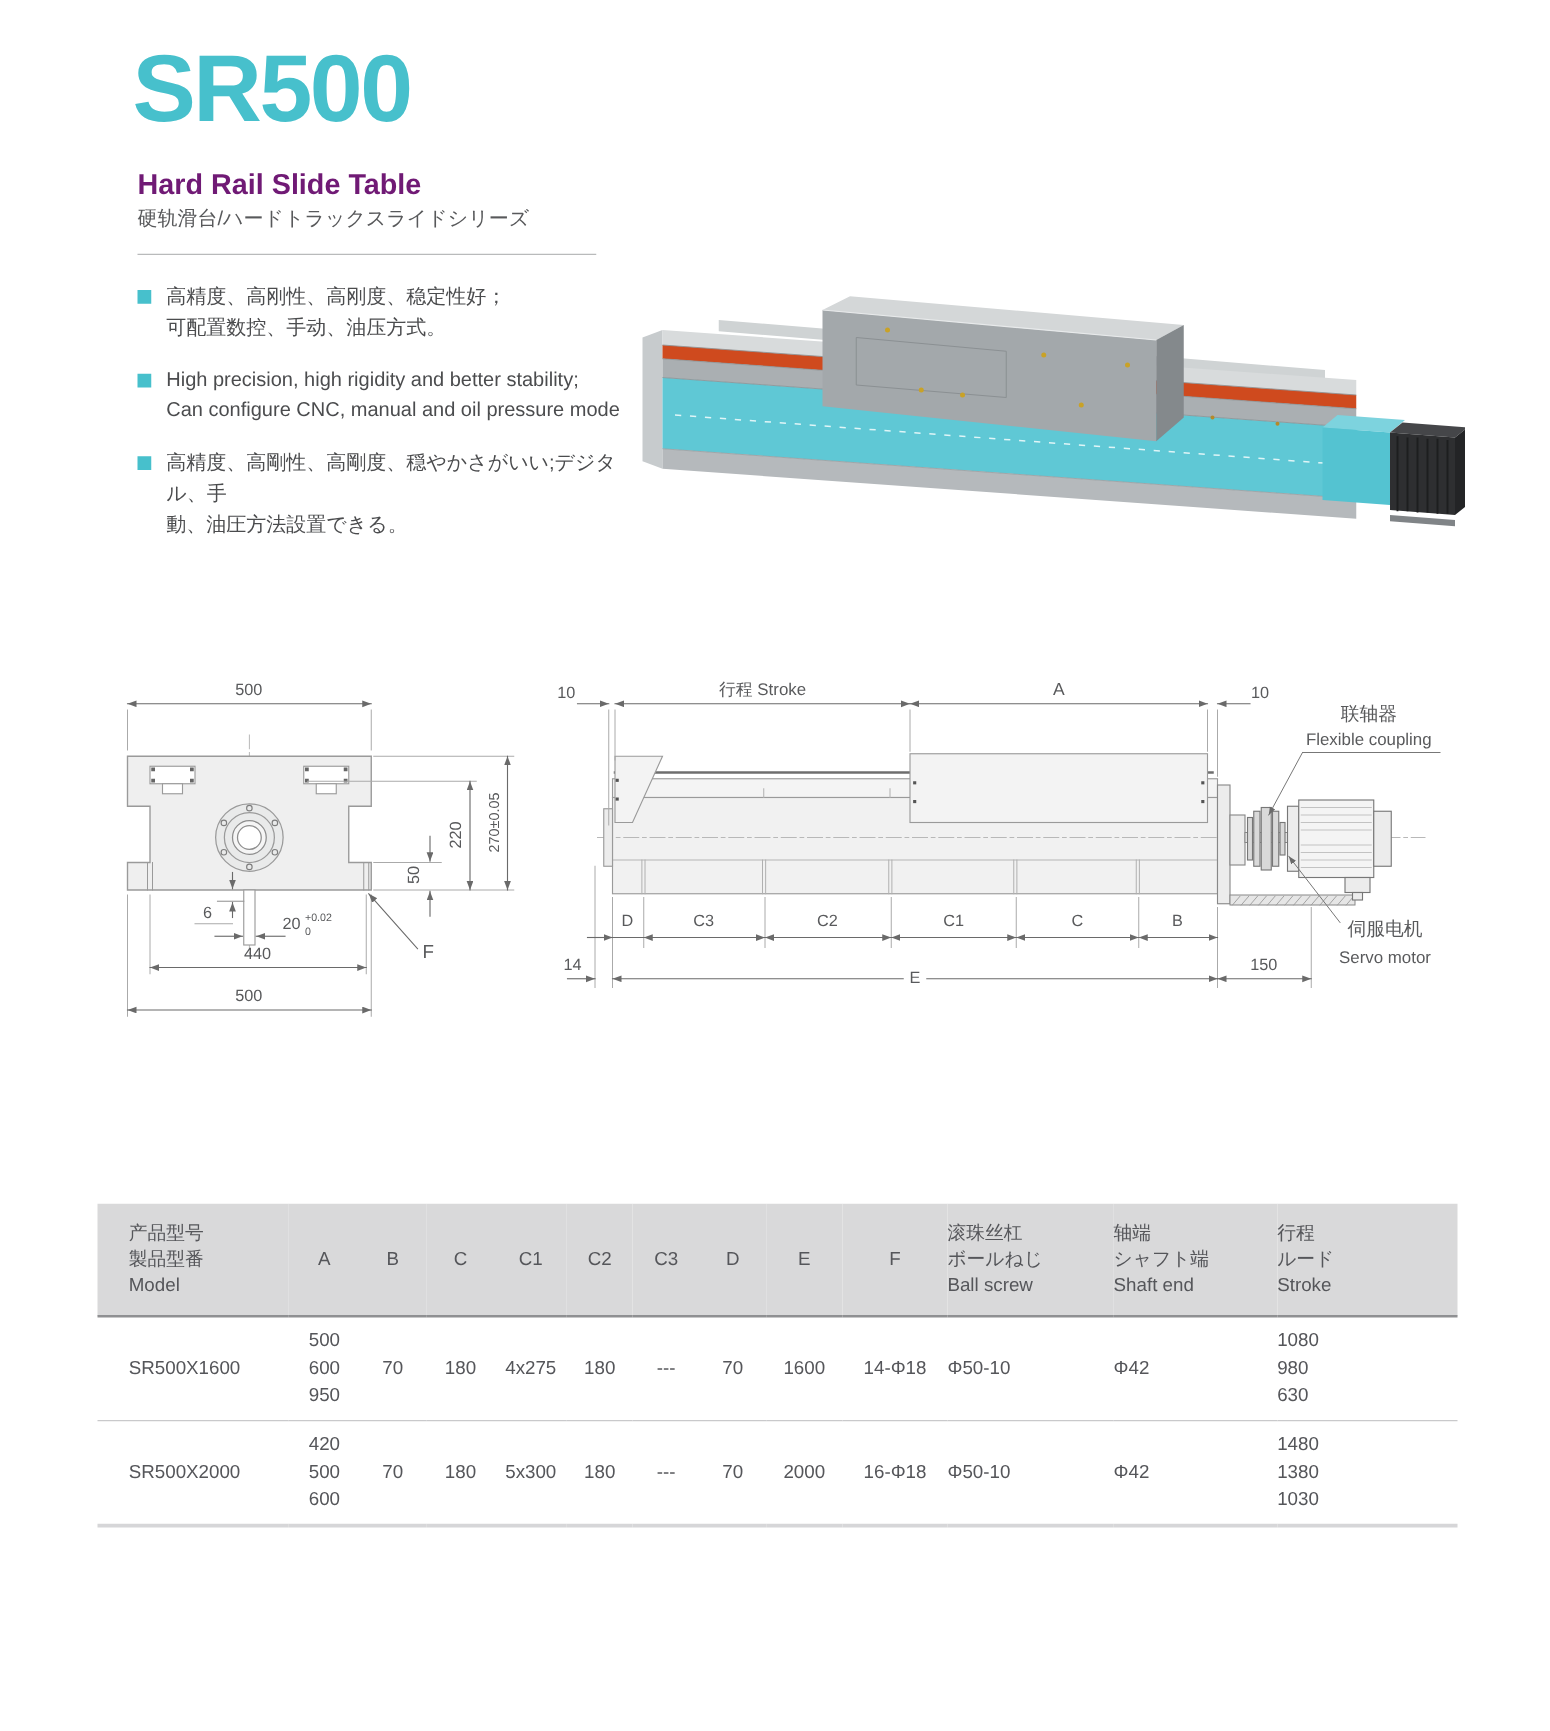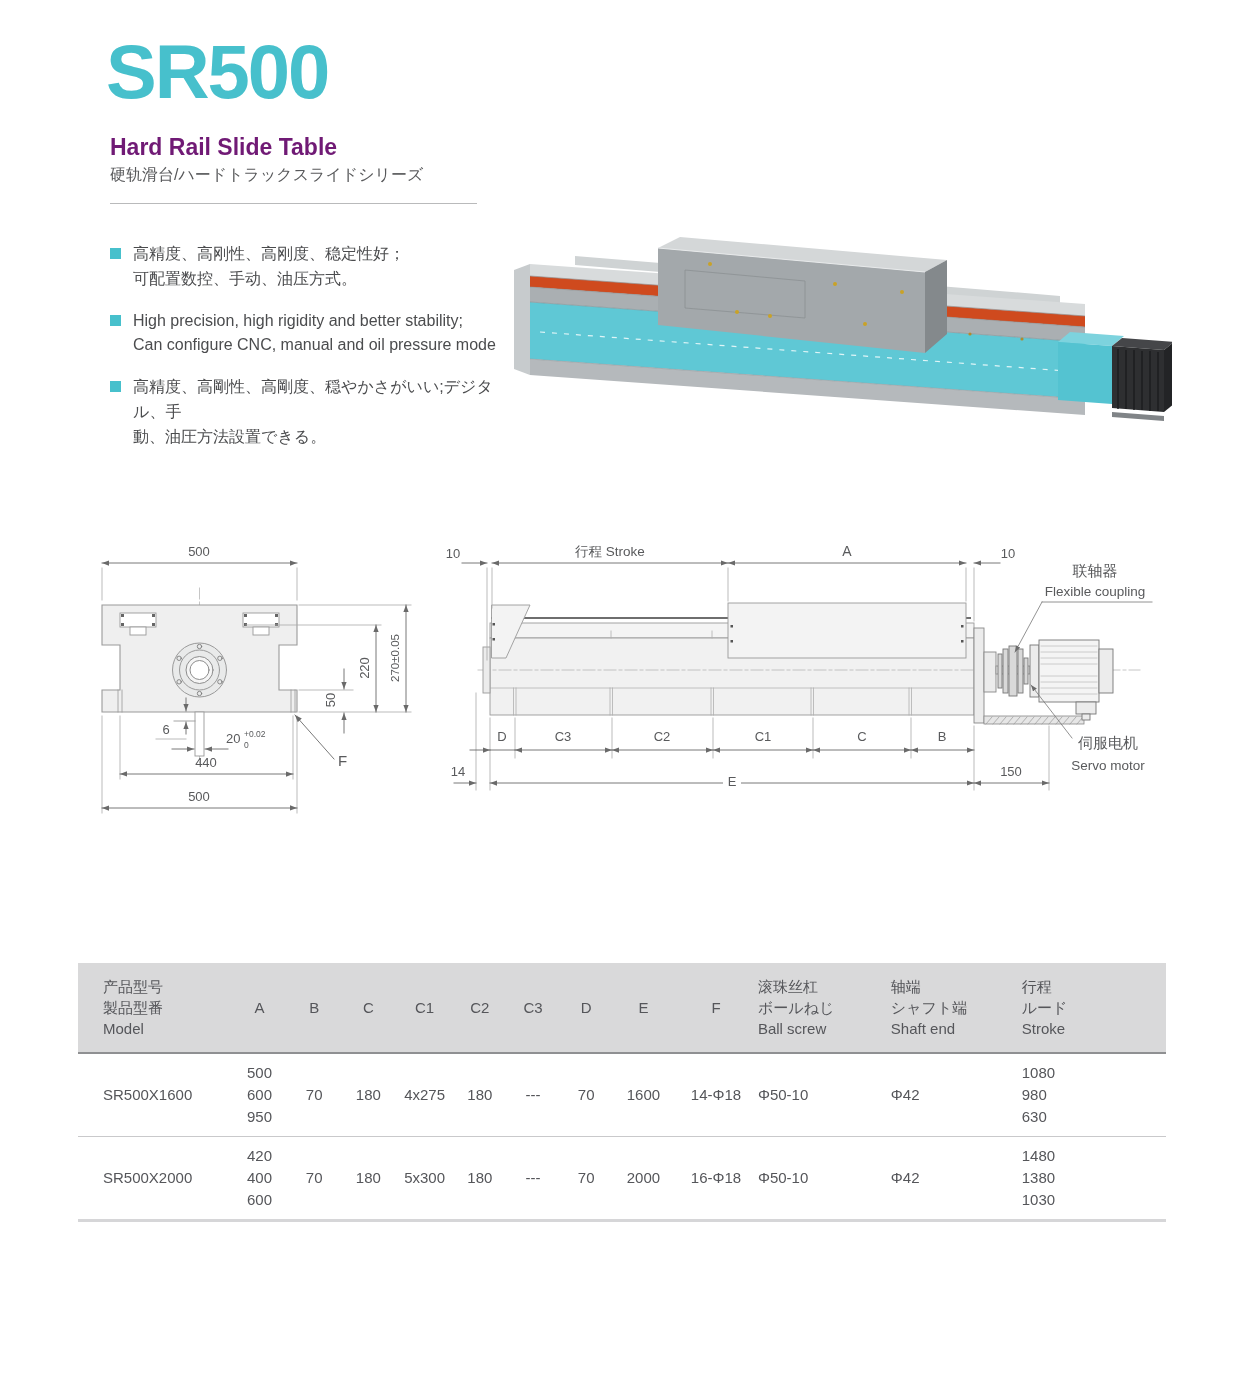--- a/index.html
+++ b/index.html
@@ -8,21 +8,21 @@
   .page { position:relative; width:1240px; height:1385px; background:#ffffff; overflow:hidden; }
 
   
   .brand-title { position:absolute; left:106px; top:28px; font-size:76px; font-weight:bold; letter-spacing:-2px; color:#47c0cc; }
   .sub-en { position:absolute; left:110px; top:134px; font-size:23px; font-weight:bold; color:#701a75; }
   .sub-cjk { position:absolute; left:110px; top:165px; font-size:16px; color:#58595b; }
   .head-rule { position:absolute; left:110px; top:203px; width:367px; height:1px; background:#b9babb; }
 
   
   .features { position:absolute; left:110px; top:226px; width:395px; }
-  .feature { display:flex; align-items:flex-start; margin-bottom:17px;margin-top:16px; }
+  .feature { display:flex; align-items:flex-start; margin-bottom:17px; }
   .bullet { flex:0 0 auto; width:11px; height:11px; background:#47c0cc; margin:6px 12px 0 0; }
   .feature-text { font-size:16px; line-height:1.55; color:#4b4c4e; white-space:pre-line; }
 
   
   .product-figure { position:absolute; left:500px; top:222px; width:672px; height:206px; }
   .drawing-front { position:absolute; left:88px; top:528px; width:355px; height:312px; }
   .drawing-side  { position:absolute; left:440px; top:528px; width:728px; height:312px; }
   svg text { font-family:"Liberation Sans", sans-serif; fill:#595a5c; }
 
   
@@ -423,21 +423,21 @@
           <td class="c-mid">14-Φ18</td>
           <td class="c-left">Φ50-10</td>
           <td class="c-left">Φ42</td>
           <td class="c-left">1080
 980
 630</td>
         </tr>
         <tr>
           <td class="c-left pad-l">SR500X2000</td>
           <td class="c-mid">420
-400
+500
 600</td>
           <td class="c-mid">70</td>
           <td class="c-mid">180</td>
           <td class="c-mid">5x300</td>
           <td class="c-mid">180</td>
           <td class="c-mid">---</td>
           <td class="c-mid">70</td>
           <td class="c-mid">2000</td>
           <td class="c-mid">16-Φ18</td>
           <td class="c-left">Φ50-10</td>

